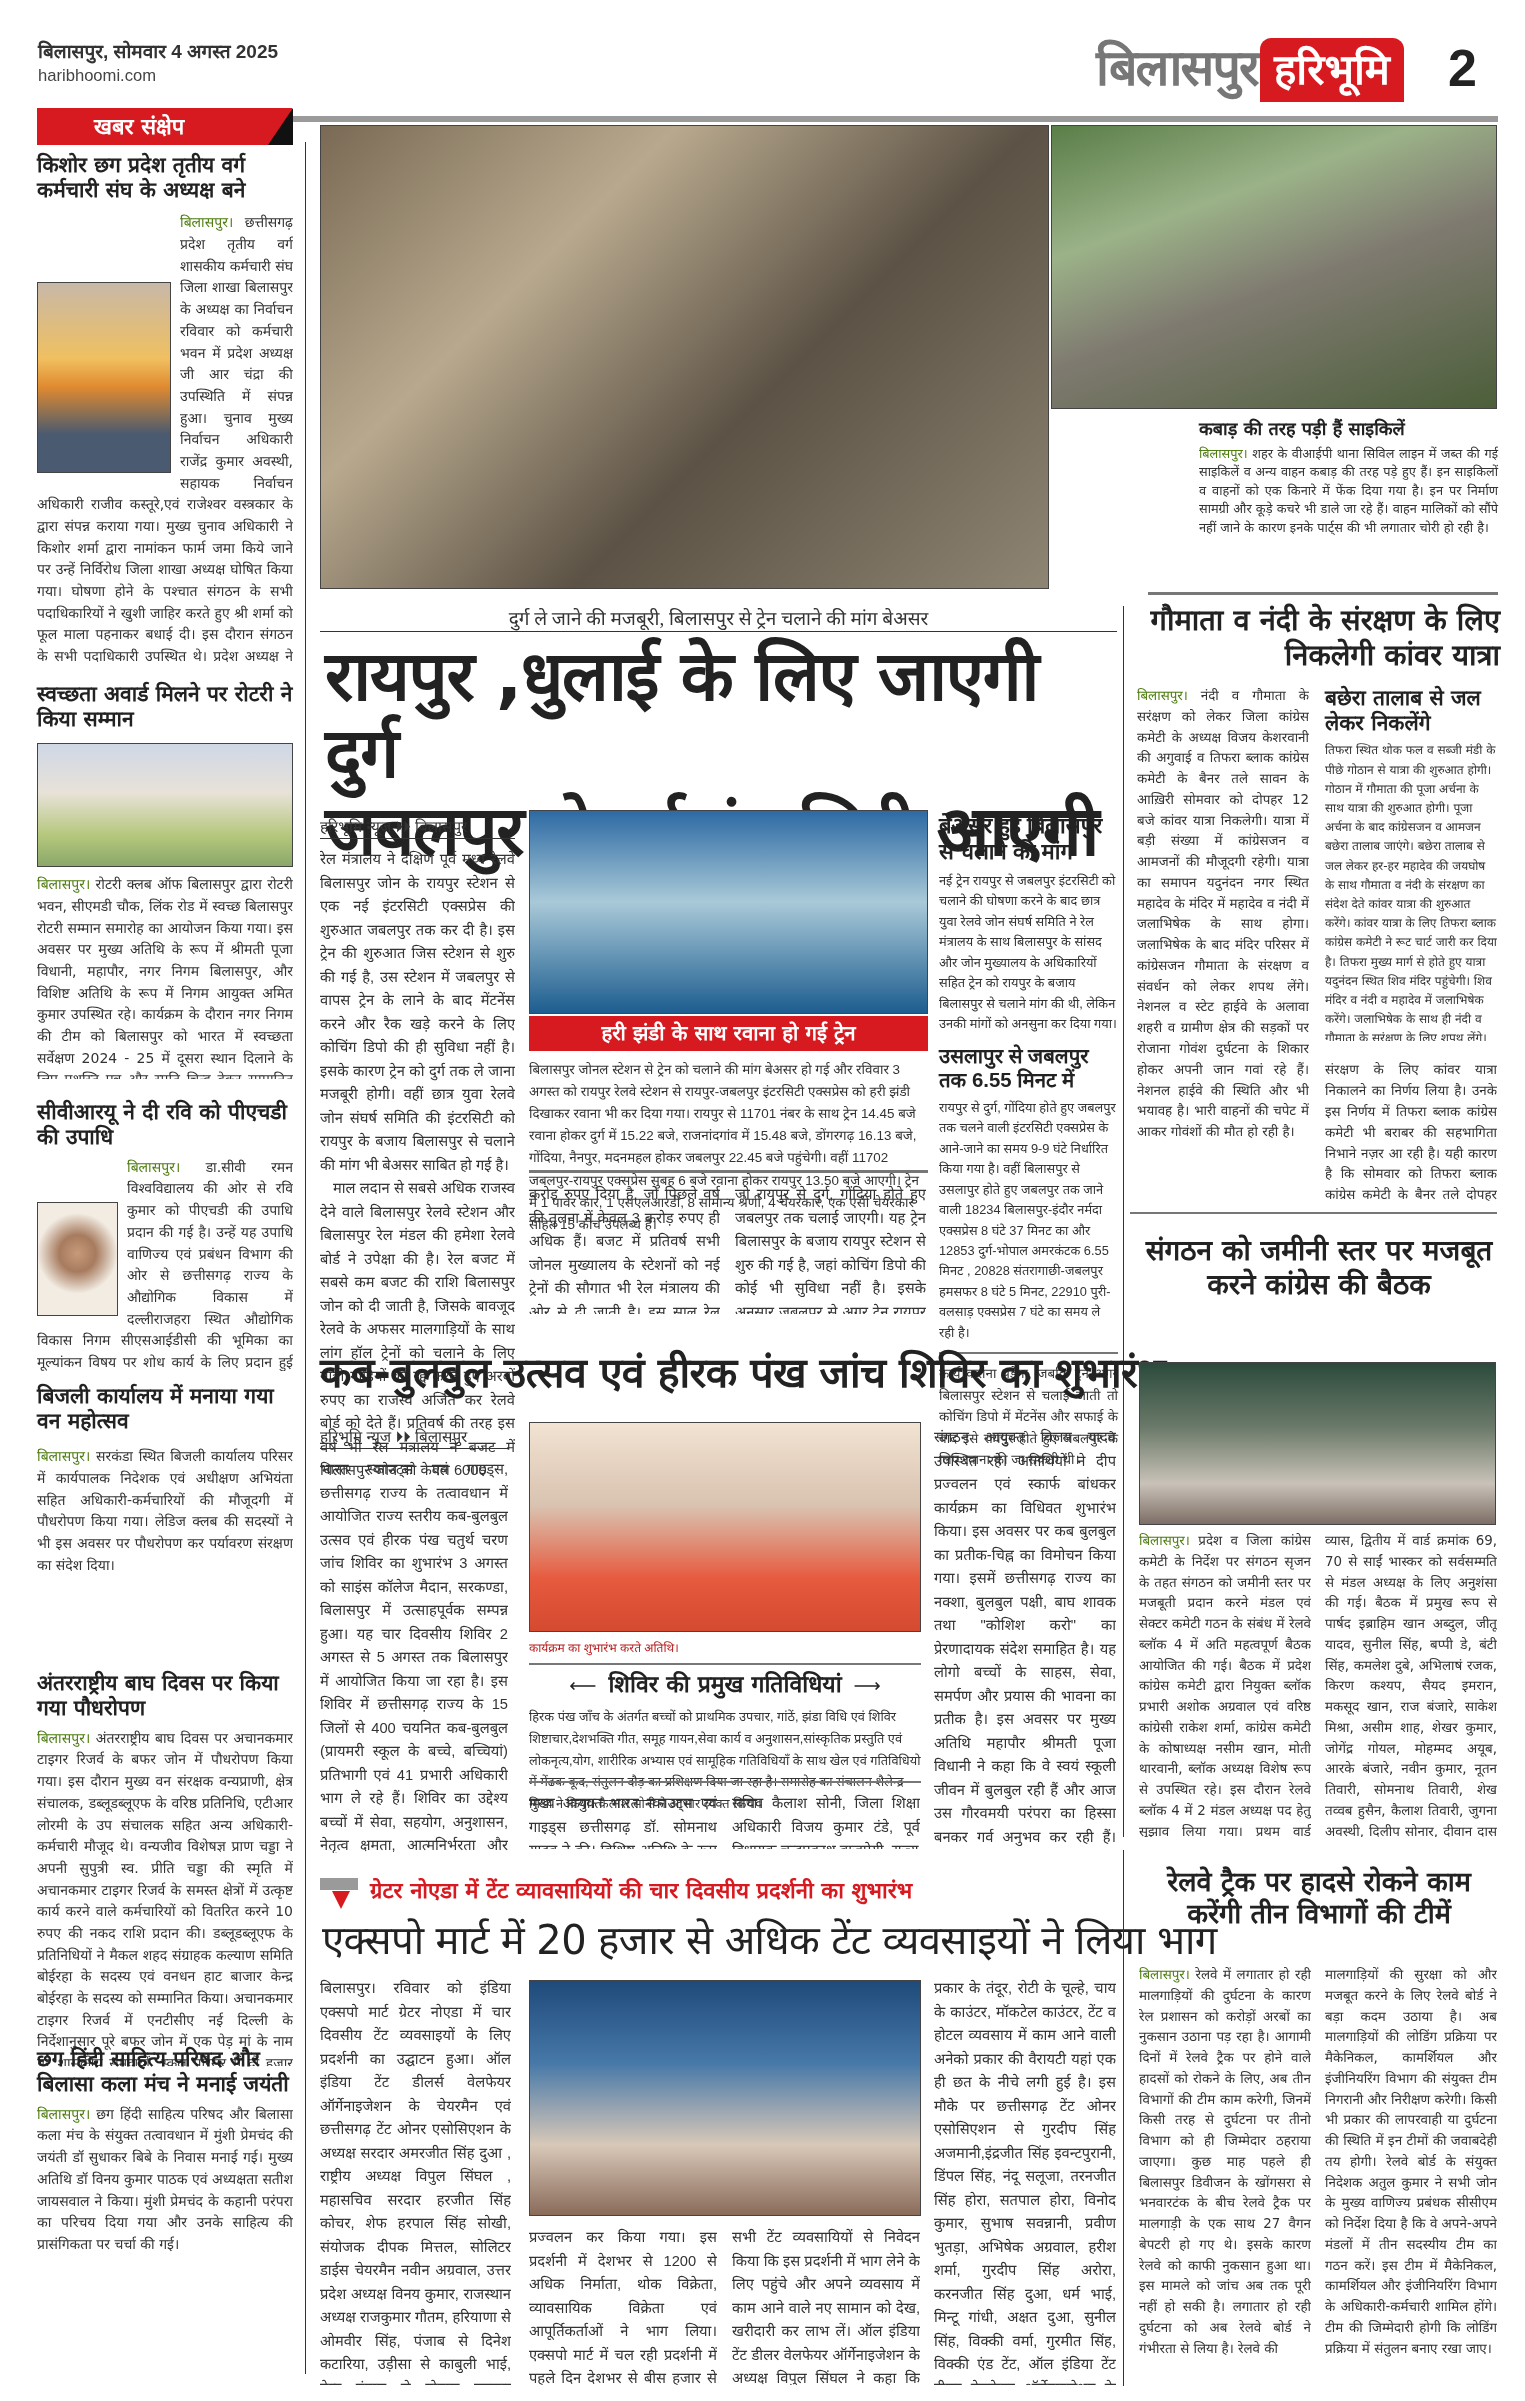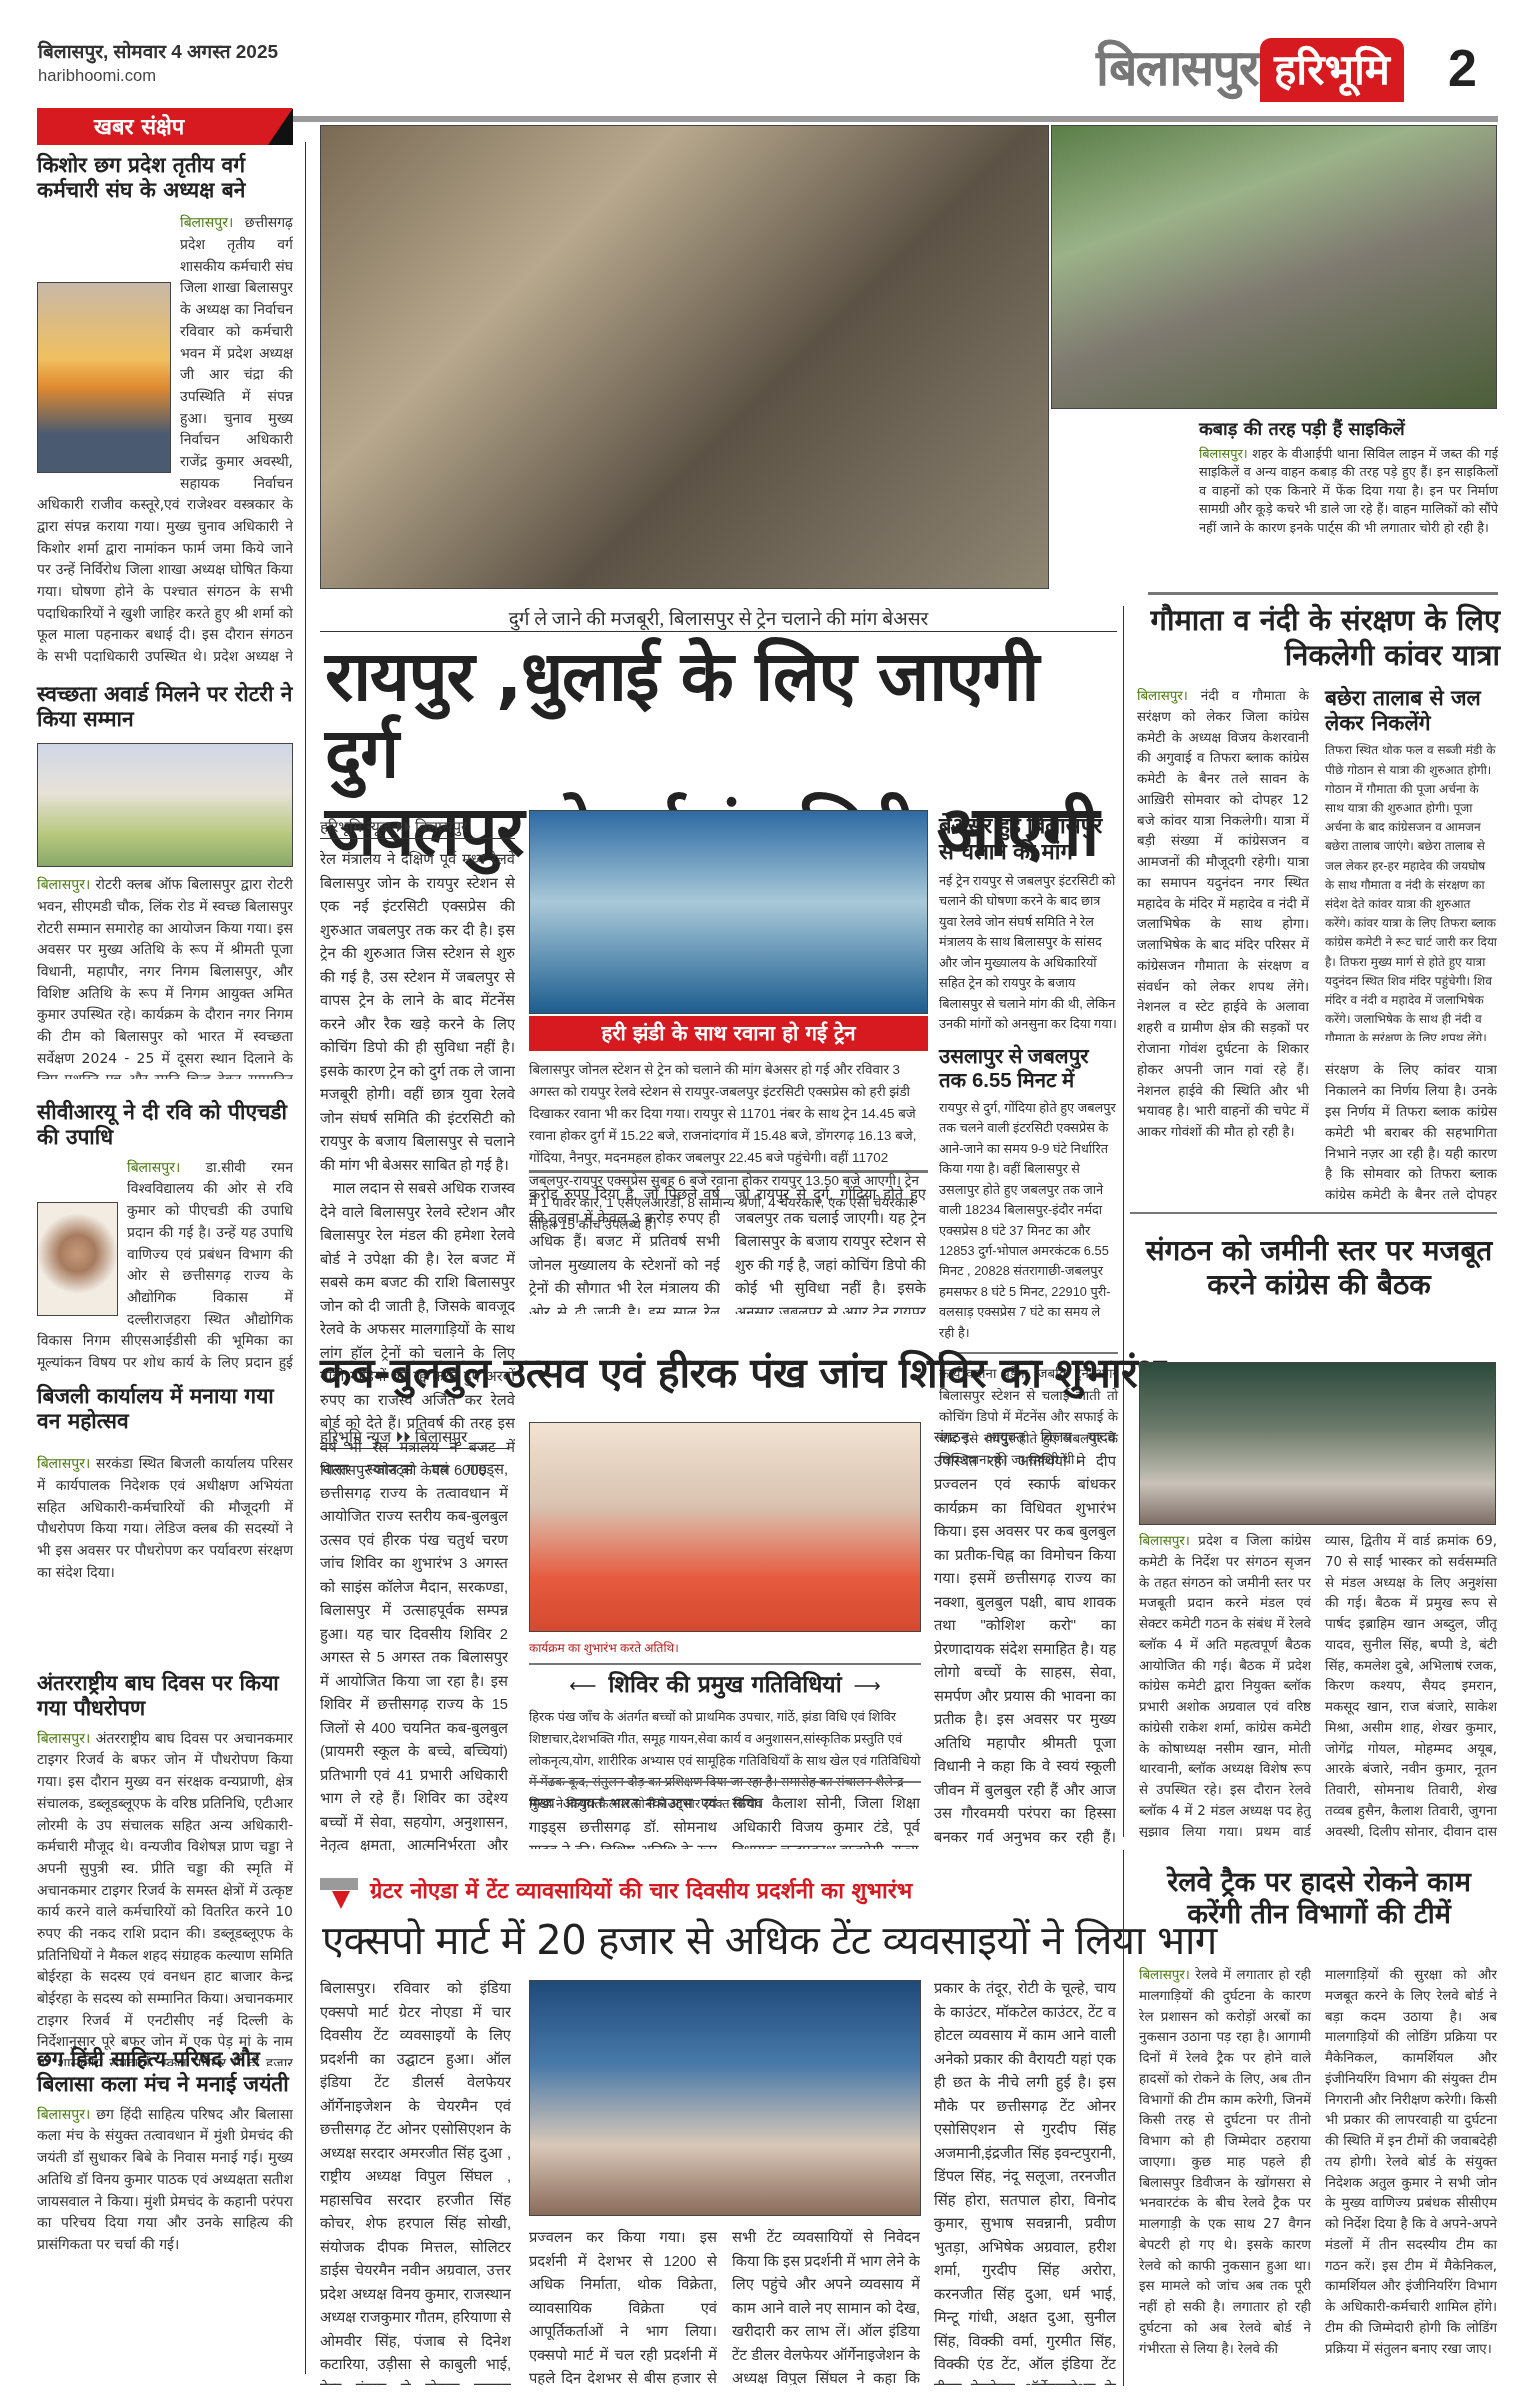--- a/index.html
+++ b/index.html
@@ -62,21 +62,21 @@
 <div class="abs" style="left:37px;top:1100px;width:256px">
   <div class="hl" style="font-size:21px">सीवीआरयू ने दी रवि को पीएचडी की उपाधि</div>
   <div class="body" style="margin-top:6.4px;height:214px;overflow:hidden">
     <div class="photo portrait" style="float:left;width:81px;height:114px;margin:45px 9px 2.6px 0"></div>
     <b class="lead">बिलासपुर।</b> <span>डा.सीवी रमन विश्वविद्यालय की ओर से रवि कुमार को पीएचडी की उपाधि प्रदान की गई है। उन्हें यह उपाधि वाणिज्य एवं प्रबंधन विभाग की ओर से छत्तीसगढ़ राज्य के औद्योगिक विकास में दल्लीराजहरा स्थित औद्योगिक विकास निगम सीएसआईडीसी की भूमिका का मूल्यांकन विषय पर शोध कार्य के लिए प्रदान हुई है। रवि कुमार ने यह शोध कार्य प्रोफेसर डा. विवेक वाजपेयी के निर्देशन में पूर्ण किया। रवि कुमार वर्तमान में इस विश्वविद्यालय के वाणिज्य एवं प्रबंधन विभाग में सहायक प्राध्यापक के पद पर कार्यरत हैं।</span>
   </div>
 </div>
 
 <div class="abs" style="left:37px;top:1384px;width:256px">
   <div class="hl" style="font-size:21px">बिजली कार्यालय में मनाया गया वन महोत्सव</div>
-  <div class="body" style="margin-top:19px;height:166px;overflow:hidden"><b class="lead">बिलासपुर।</b> <span>सरकंडा स्थित बिजली कार्यालय परिसर में कार्यपालक निदेशक एवं अधीक्षण अभियंता सहित अधिकारी-कर्मचारियों की मौजूदगी में पौधरोपण किया गया। लेडिज क्लब की सदस्यों ने भी इस अवसर पर पौधरोपण कर पर्यावरण संरक्षण का संदेश दिया।</span></div>
+  <div class="body" style="margin-top:12px;height:166px;overflow:hidden"><b class="lead">बिलासपुर।</b> <span>सरकंडा स्थित बिजली कार्यालय परिसर में कार्यपालक निदेशक एवं अधीक्षण अभियंता सहित अधिकारी-कर्मचारियों की मौजूदगी में पौधरोपण किया गया। लेडिज क्लब की सदस्यों ने भी इस अवसर पर पौधरोपण कर पर्यावरण संरक्षण का संदेश दिया।</span></div>
 </div>
 
 <div class="abs" style="left:37px;top:1671px;width:256px">
   <div class="hl" style="font-size:21px">अंतरराष्ट्रीय बाघ दिवस पर किया गया पौधरोपण</div>
   <div class="body" style="margin-top:6.4px;height:338px;overflow:hidden"><b class="lead">बिलासपुर।</b> <span>अंतरराष्ट्रीय बाघ दिवस पर अचानकमार टाइगर रिजर्व के बफर जोन में पौधरोपण किया गया। इस दौरान मुख्य वन संरक्षक वन्यप्राणी, क्षेत्र संचालक, डब्लूडब्लूएफ के वरिष्ठ प्रतिनिधि, एटीआर लोरमी के उप संचालक सहित अन्य अधिकारी-कर्मचारी मौजूद थे। वन्यजीव विशेषज्ञ प्राण चड्डा ने अपनी सुपुत्री स्व. प्रीति चड्डा की स्मृति में अचानकमार टाइगर रिजर्व के समस्त क्षेत्रों में उत्कृष्ट कार्य करने वाले कर्मचारियों को वितरित करने 10 रुपए की नकद राशि प्रदान की। डब्लूडब्लूएफ के प्रतिनिधियों ने मैकल शहद संग्राहक कल्याण समिति बोईरहा के सदस्य एवं वनधन हाट बाजार केन्द्र बोईरहा के सदस्य को सम्मानित किया। अचानकमार टाइगर रिजर्व में एनटीसीए नई दिल्ली के निर्देशानुसार पूरे बफर जोन में एक पेड़ मां के नाम पर शासकीय समुदायों, स्कूल परिसर में दो हजार पौधरोपण किया गया।</span></div>
 </div>
 
 <div class="abs" style="left:37px;top:2047px;width:256px">
   <div class="hl" style="font-size:21px">छग हिंदी साहित्य परिषद और बिलासा कला मंच ने मनाई जयंती</div>
   <div class="body" style="margin-top:6.4px;height:268px;overflow:hidden"><b class="lead">बिलासपुर।</b> <span>छग हिंदी साहित्य परिषद और बिलासा कला मंच के संयुक्त तत्वावधान में मुंशी प्रेमचंद की जयंती डॉ सुधाकर बिबे के निवास मनाई गई। मुख्य अतिथि डॉ विनय कुमार पाठक एवं अध्यक्षता सतीश जायसवाल ने किया। मुंशी प्रेमचंद के कहानी परंपरा का परिचय दिया गया और उनके साहित्य की प्रासंगिकता पर चर्चा की गई।</span></div>

